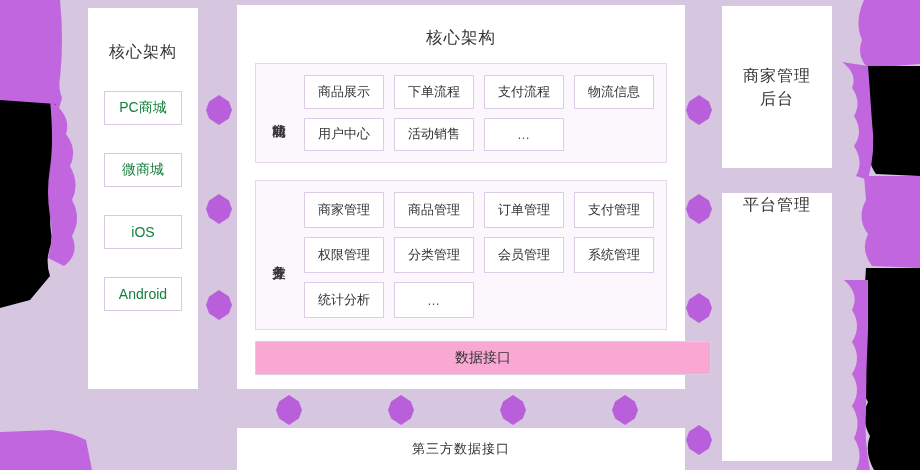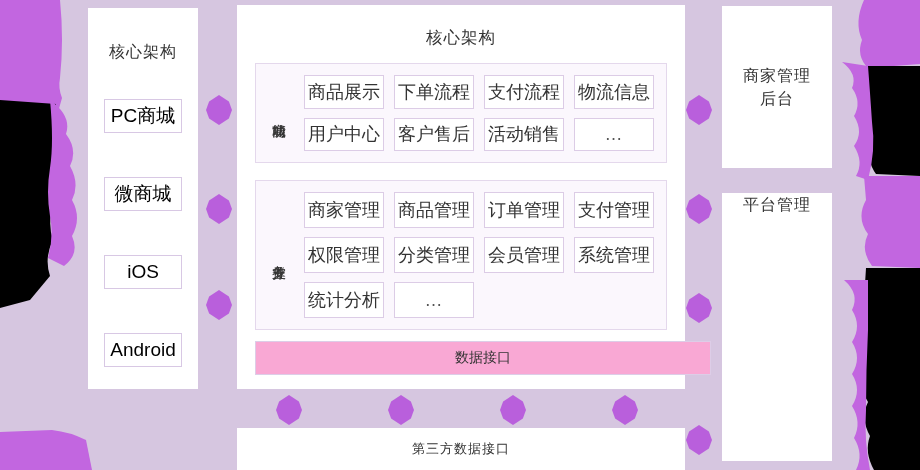--- a/index.html
+++ b/index.html
@@ -19,24 +19,24 @@
 
   .col-title{
     text-align:center;color:#333;font-size:16px;
     letter-spacing:1px;
   }
 
   
   #left-col{left:88px;top:8px;width:110px;height:381px;}
   #left-col .col-title{margin-top:34px;}
   .plat-box{
-    width:78px;height:34px;margin:8px auto;
+    width:78px;height:34px;margin:0 auto;
     border:1px solid #d8c8e4;background:#fff;
     display:flex;align-items:center;justify-content:center;
-    color:#000000;font-size:19px;box-sizing:border-box;
+    color:#15803d;font-size:14px;box-sizing:border-box;
   }
   .plat-gap{height:28px;}
 
   
   #center-col{left:237px;top:5px;width:448px;height:384px;}
   #center-col .center-title{
     text-align:center;color:#333;font-size:16.5px;
     padding-top:22px;letter-spacing:1px;
   }
 
@@ -55,21 +55,21 @@
     writing-mode:vertical-rl;text-orientation:upright;
     letter-spacing:0px;
   }
   .group-grid{
     flex:1;display:grid;grid-template-columns:repeat(4,1fr);
     gap:9px 10px;padding:11px 12px 11px 2px;box-sizing:border-box;
   }
   .cell{
     background:#fff;border:1px solid #dcccE6;
     display:flex;align-items:center;justify-content:center;
-    color:#333;font-size:18px;box-sizing:border-box;
+    color:#333;font-size:13px;box-sizing:border-box;
     min-height:30px;
   }
   .cell.ellipsis{letter-spacing:1px;color:#555;}
 
   #data-api{
     position:absolute;left:18px;top:336px;width:456px;height:34px;
     background:#f9a8d4;border:1px solid #ddcde7;box-sizing:border-box;
     display:flex;align-items:center;justify-content:center;
     color:#333;font-size:14px;
   }
@@ -140,21 +140,20 @@
     <div class="center-title">核心架构</div>
 
     <div class="group" id="group-mall">
       <div class="group-label">商城功能</div>
       <div class="group-grid">
         <div class="cell">商品展示</div>
         <div class="cell">下单流程</div>
         <div class="cell">支付流程</div>
         <div class="cell">物流信息</div>
         <div class="cell">用户中心</div>
-        <div class="cell">客户售后</div>
         <div class="cell">活动销售</div>
         <div class="cell ellipsis">…</div>
       </div>
     </div>
 
     <div class="group" id="group-biz">
       <div class="group-label">业务支撑</div>
       <div class="group-grid">
         <div class="cell">商家管理</div>
         <div class="cell">商品管理</div>

